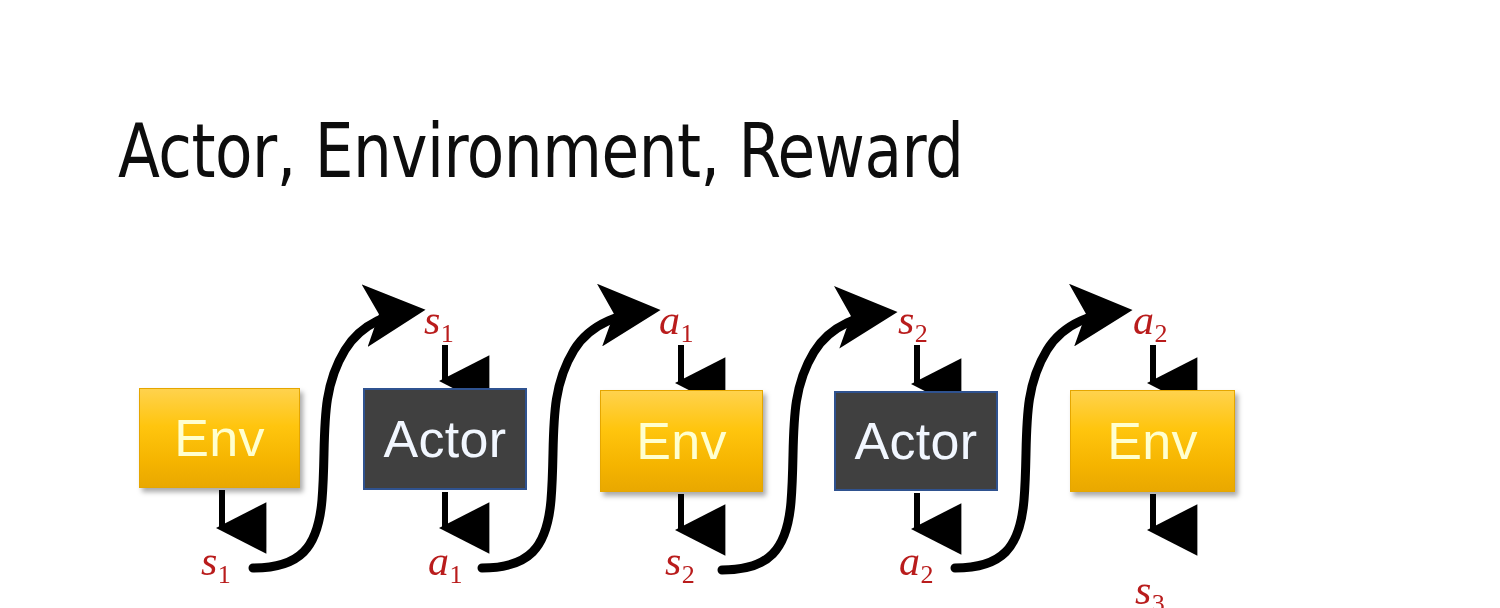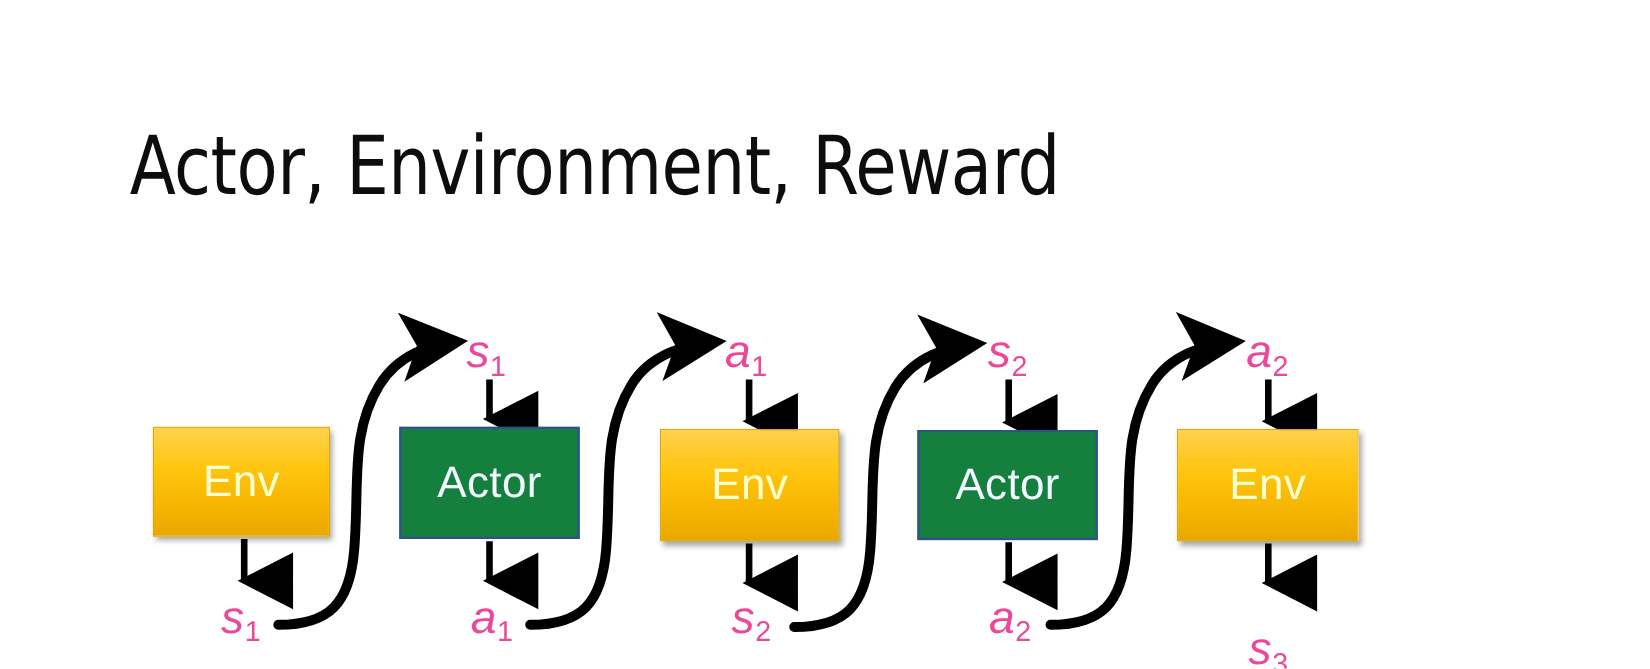--- a/index.html
+++ b/index.html
@@ -43,46 +43,46 @@
     pointer-events: none;
   }
 
   
   .node-box {
     position: absolute;
     box-sizing: border-box;
     display: flex;
     align-items: center;
     justify-content: center;
-    font-size: 40px;
+    font-size: 52px;
     font-weight: 400;
     letter-spacing: 0.3px;
     line-height: 1;
     user-select: none;
   }
   .node-env {
     background: linear-gradient(to bottom, #FFD24D 0%, #FFC50E 38%, #F5B400 74%, #E9A800 100%);
     color: #FFFFCF;
     border: 1px solid #E5A600;
     box-shadow: 3px 4px 5px rgba(0,0,0,0.34);
   }
   .node-actor {
-    background: #15803d;
+    background: #404040;
     color: #F2F7FF;
     border: 2px solid #2F528F;
     box-shadow: none;
   }
 
   
   .sym {
     position: absolute;
-    font-family: Liberation Sans, sans-serif;
+    font-family: Liberation Serif, serif;
     font-style: italic;
     font-size: 42px;
-    color: #ec4899;
+    color: #b91c1c;
     white-space: nowrap;
     line-height: 1;
     user-select: none;
   }
   .sym sub {
     font-size: 0.62em;
     font-style: normal;
     vertical-align: -0.30em;
     margin-left: 0.5px;
     letter-spacing: 0;

